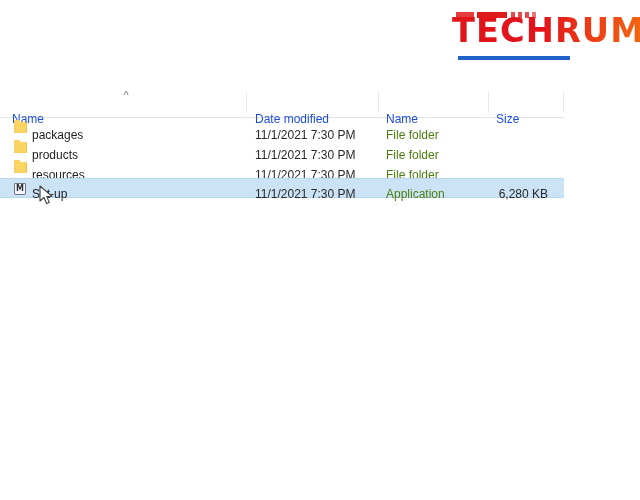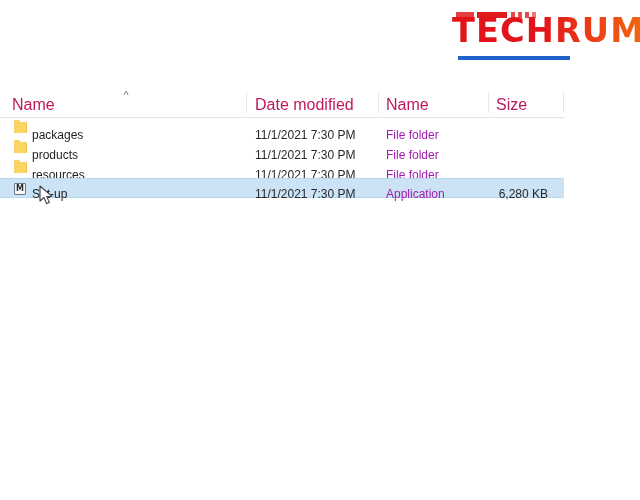--- a/index.html
+++ b/index.html
@@ -93,23 +93,23 @@
     height: 130px;
   }
   .header-row {
     position: relative;
     height: 29px;
     border-bottom: 1px solid #e2e4e8;
     width: 564px;
   }
   .col-head {
     position: absolute;
-    top: 8px;
-    font-size: 16px;
-    color: #be185d;
+    top: 24px;
+    font-size: 12px;
+    color: #1d4ed8;
     white-space: nowrap;
   }
   .col-head.name { left: 12px; }
   .col-head.date { left: 255px; }
   .col-head.type { left: 386px; }
   .col-head.size { left: 496px; }
 
   .col-divider {
     position: absolute;
     top: 4px;
@@ -149,21 +149,21 @@
   .cell {
     position: absolute;
     top: 10px;
     font-size: 12px;
     color: #1b1d20;
     white-space: nowrap;
   }
   .row.selected .cell { top: 8px; }
   .cell.name { left: 32px; }
   .cell.date { left: 255px; color: #26282c; }
-  .cell.type { left: 386px; color: #a21caf; }
+  .cell.type { left: 386px; color: #4d7c0f; }
   .cell.size {
     left: 466px;
     width: 82px;
     text-align: right;
     color: #26282c;
   }
 
   
   .icon-wrap {
     position: absolute;

